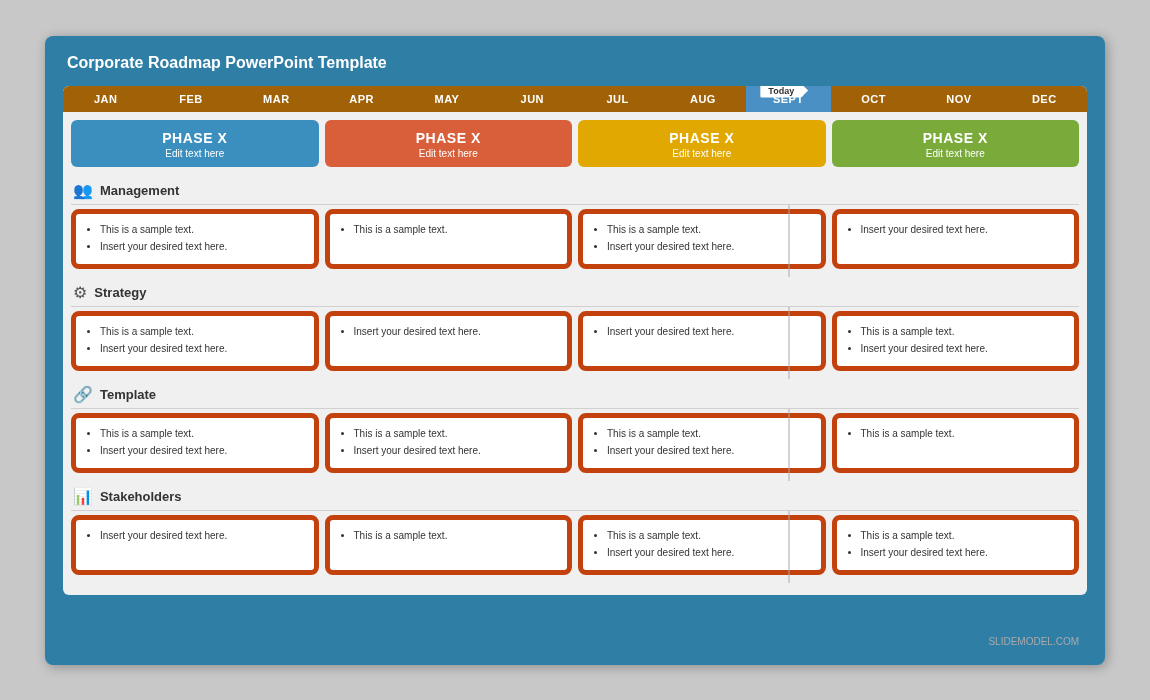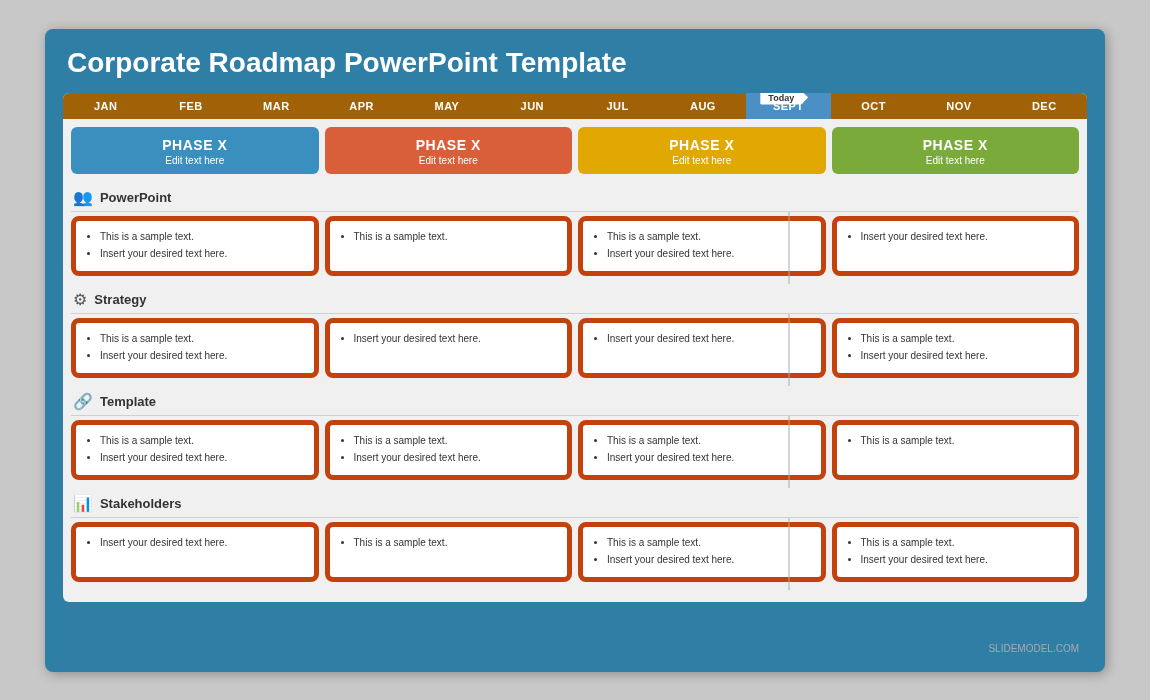--- a/index.html
+++ b/index.html
@@ -16,21 +16,21 @@
       width: 1060px;
       min-height: 620px;
       background: #2e7ea6;
       border-radius: 8px;
       padding: 18px 18px 18px 18px;
       position: relative;
       box-shadow: 2px 2px 12px rgba(0,0,0,0.3);
     }
     .slide-title {
       color: white;
-      font-size: 28px;
+      font-size: 16px;
       font-weight: bold;
       margin-bottom: 14px;
       padding-left: 4px;
     }
     .slide-inner {
       background: #f0f0f0;
       border-radius: 6px;
       padding: 0 0 12px 0;
       overflow: hidden;
     }
@@ -218,21 +218,21 @@
         </div>
         <div class="phase-block phase-green">
           <div class="phase-title">PHASE X</div>
     <div class="phase-sub">Edit text here</div>
         </div>
       </div>
 
     <div id="sections-container">
         <div class="section-label-row">
           <span class="section-icon">👥</span>
-    <span class="section-name">PowerPoint</span>
+    <span class="section-name">Management</span>
         </div>
         <div class="section-divider"></div>
         <div class="content-row" style="position: relative;">
           <div class="content-card">
             <ul>
               <li>This is a sample text.</li>
               <li>Insert your desired text here.</li>
             </ul>
           </div>
           <div class="content-card">

